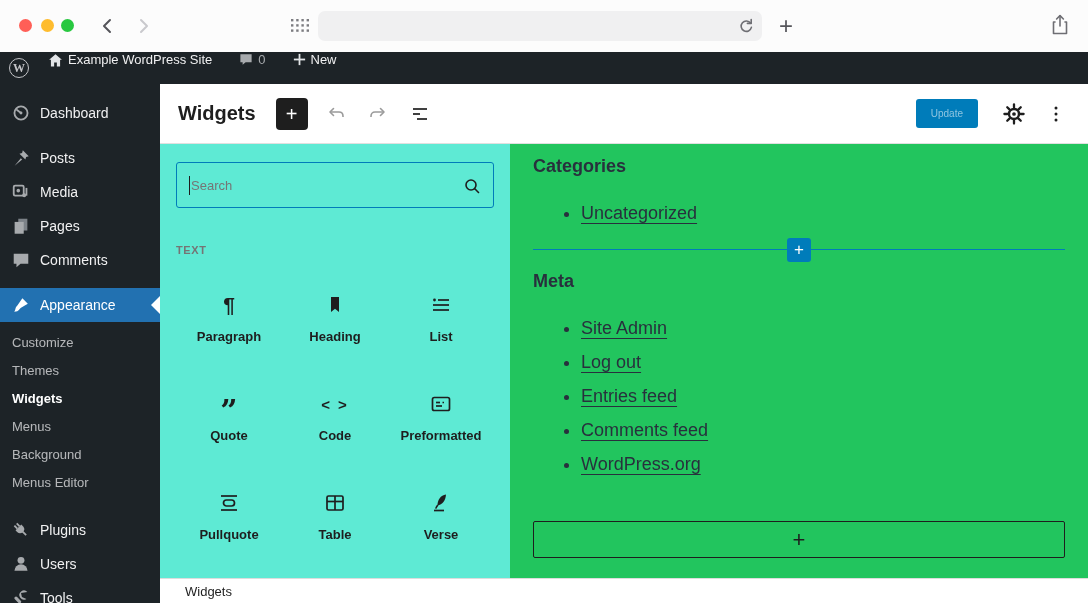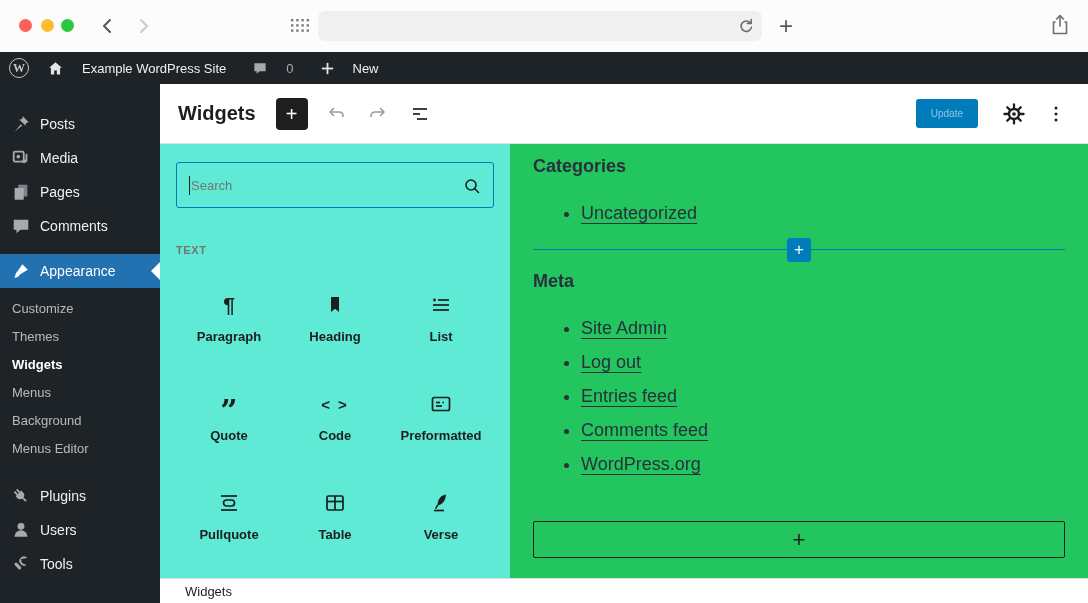--- a/index.html
+++ b/index.html
@@ -14,21 +14,21 @@
   .t-zoom  { left:61px; background:#28c840; }
   .nav-arrow { position:absolute; top:16px; width:20px; height:20px; }
   .addr { position:absolute; left:318px; top:11px; width:444px; height:30px; background:#f0f0f1; border-radius:7px; }
   .addr .reload { position:absolute; right:6px; top:5px; width:20px; height:20px; }
   .chrome-btn { position:absolute; top:14px; width:24px; height:24px; display:flex; align-items:center; justify-content:center; color:#55555a; font-size:24px; font-weight:300; }
   .grid-icon { position:absolute; left:291px; top:19px; }
   .share-icon { position:absolute; left:1049px; top:13px; }
 
   
   .adminbar { height:32px; background:#1d2327; display:flex; align-items:center; color:#f0f0f1; font-size:13px; }
-  .ab-item { display:flex; align-items:center; gap:18px; height:32px; padding:0 8px; }
+  .ab-item { display:flex; align-items:flex-start; gap:4px; height:32px; padding:0 8px; }
   .wp-logo { width:20px; height:20px; border:1.6px solid #c3c4c7; border-radius:50%; color:#c3c4c7;
              font-family:"Liberation Serif","DejaVu Serif",serif; font-size:12px; font-weight:bold;
              display:flex; align-items:center; justify-content:center; margin-left:9px; }
   .ab-count { color:#a7aaad; }
   .ab-gap { width:10px; }
 
   
   .layout { display:flex; height:519px; }
   .sidebar { width:160px; background:#1d2327; flex:none; padding-top:12px; font-size:14px; }
   .menu-item { position:relative; height:34px; display:flex; align-items:center; gap:9px; padding-left:11px; color:#f0f0f1; cursor:pointer; }
@@ -172,20 +172,28 @@
           <line x1="2.5" y1="10" x2="17.5" y2="10"></line>
         </g>
     </svg>
     <span>New</span>
   </div>
 </div>
 
 <div class="layout">
 
   <div class="sidebar">
+    <div class="menu-item">
+      <svg width="20" height="20" viewBox="0 0 22 22">
+        <circle cx="11" cy="11" r="7.2" fill="none" stroke="#a7aaad" stroke-width="2"></circle>
+        <path d="M11 11 L6.6 7.6" stroke="#a7aaad" stroke-width="2" stroke-linecap="round"></path>
+        <circle cx="11" cy="11" r="1.6" fill="#a7aaad"></circle>
+      </svg>
+      <span>Dashboard</span>
+    </div>
     <div class="menu-gap"></div>
     <div class="menu-item">
       <svg width="20" height="20" viewBox="0 0 22 22">
         <path d="M13 2.5 L19.5 9 L16.6 9.8 L15.8 12.7 L9.3 6.2 L12.2 5.4 Z" fill="#a7aaad"></path>
         <path d="M10.8 11.2 L4 19.5 L12.3 12.7" fill="#a7aaad"></path>
       </svg>
       <span>Posts</span>
     </div>
     <div class="menu-item">
       <svg width="20" height="20" viewBox="0 0 22 22">

